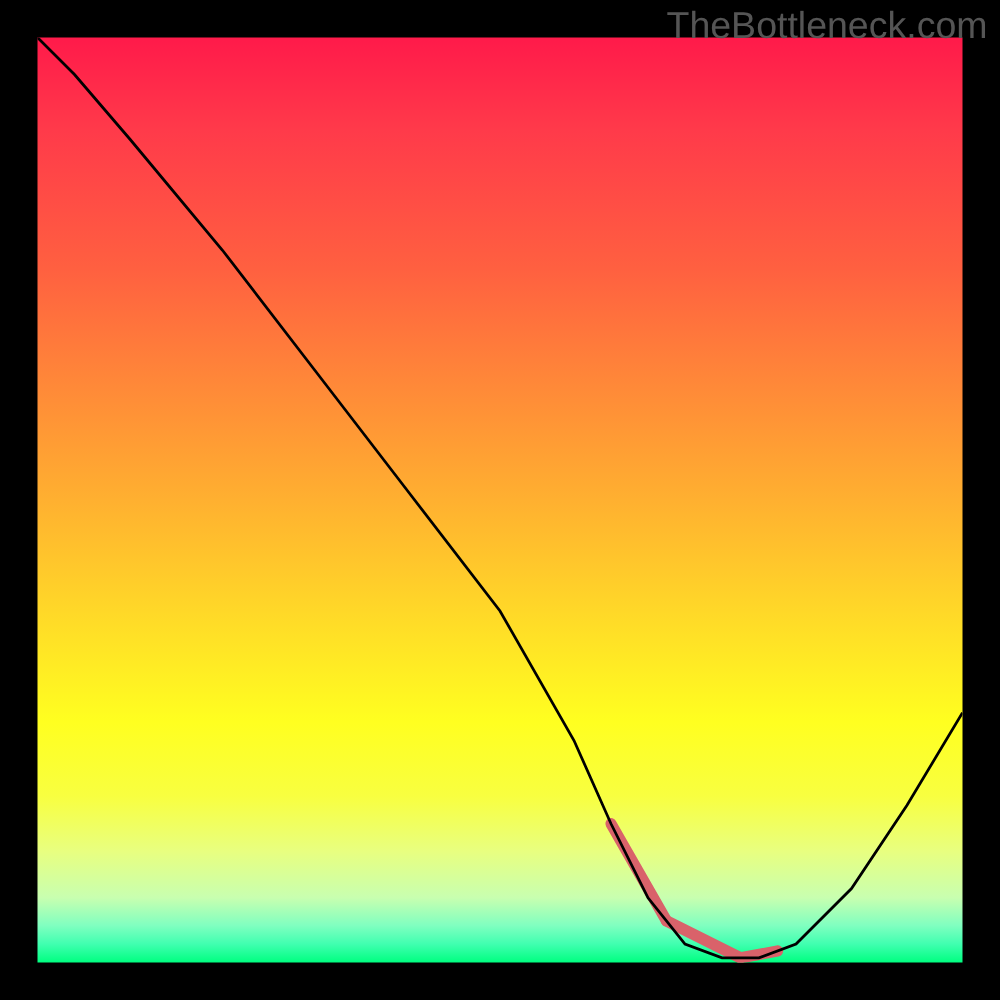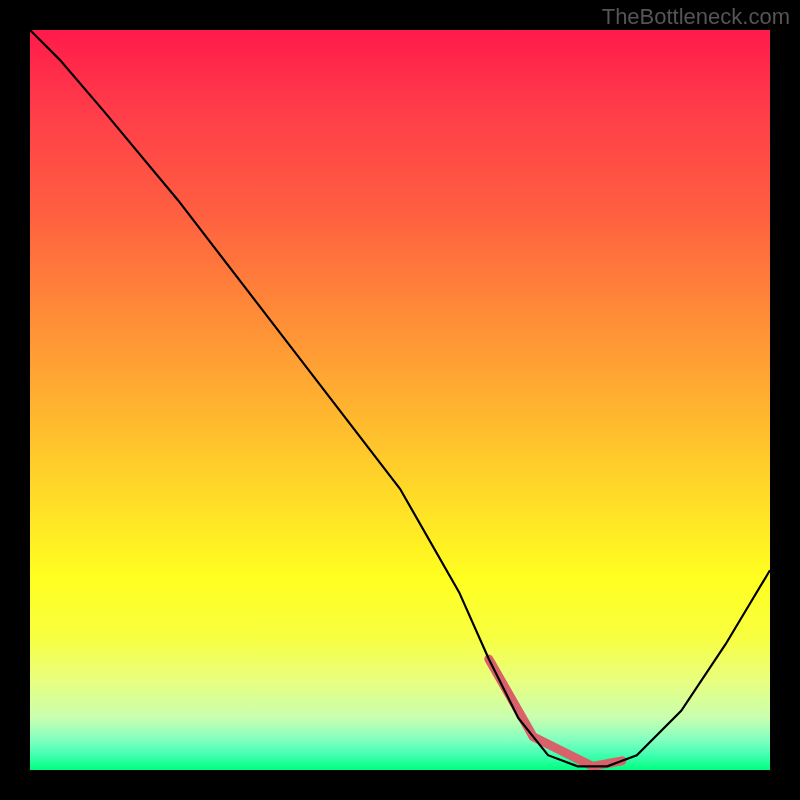--- a/index.html
+++ b/index.html
@@ -9,21 +9,21 @@
     background: #000;
     font-family: Arial, sans-serif;
     position: relative;
     overflow: hidden;
   }
   .watermark {
     position: absolute;
     top: 4px;
     right: 10px;
     color: #555;
-    font-size: 22px;
+    font-size: 30px;
     font-weight: 500;
     z-index: 10;
   }
   .plot-frame {
     position: absolute;
     left: 30px;
     top: 30px;
     width: 740px;
     height: 740px;
     background: #000;

